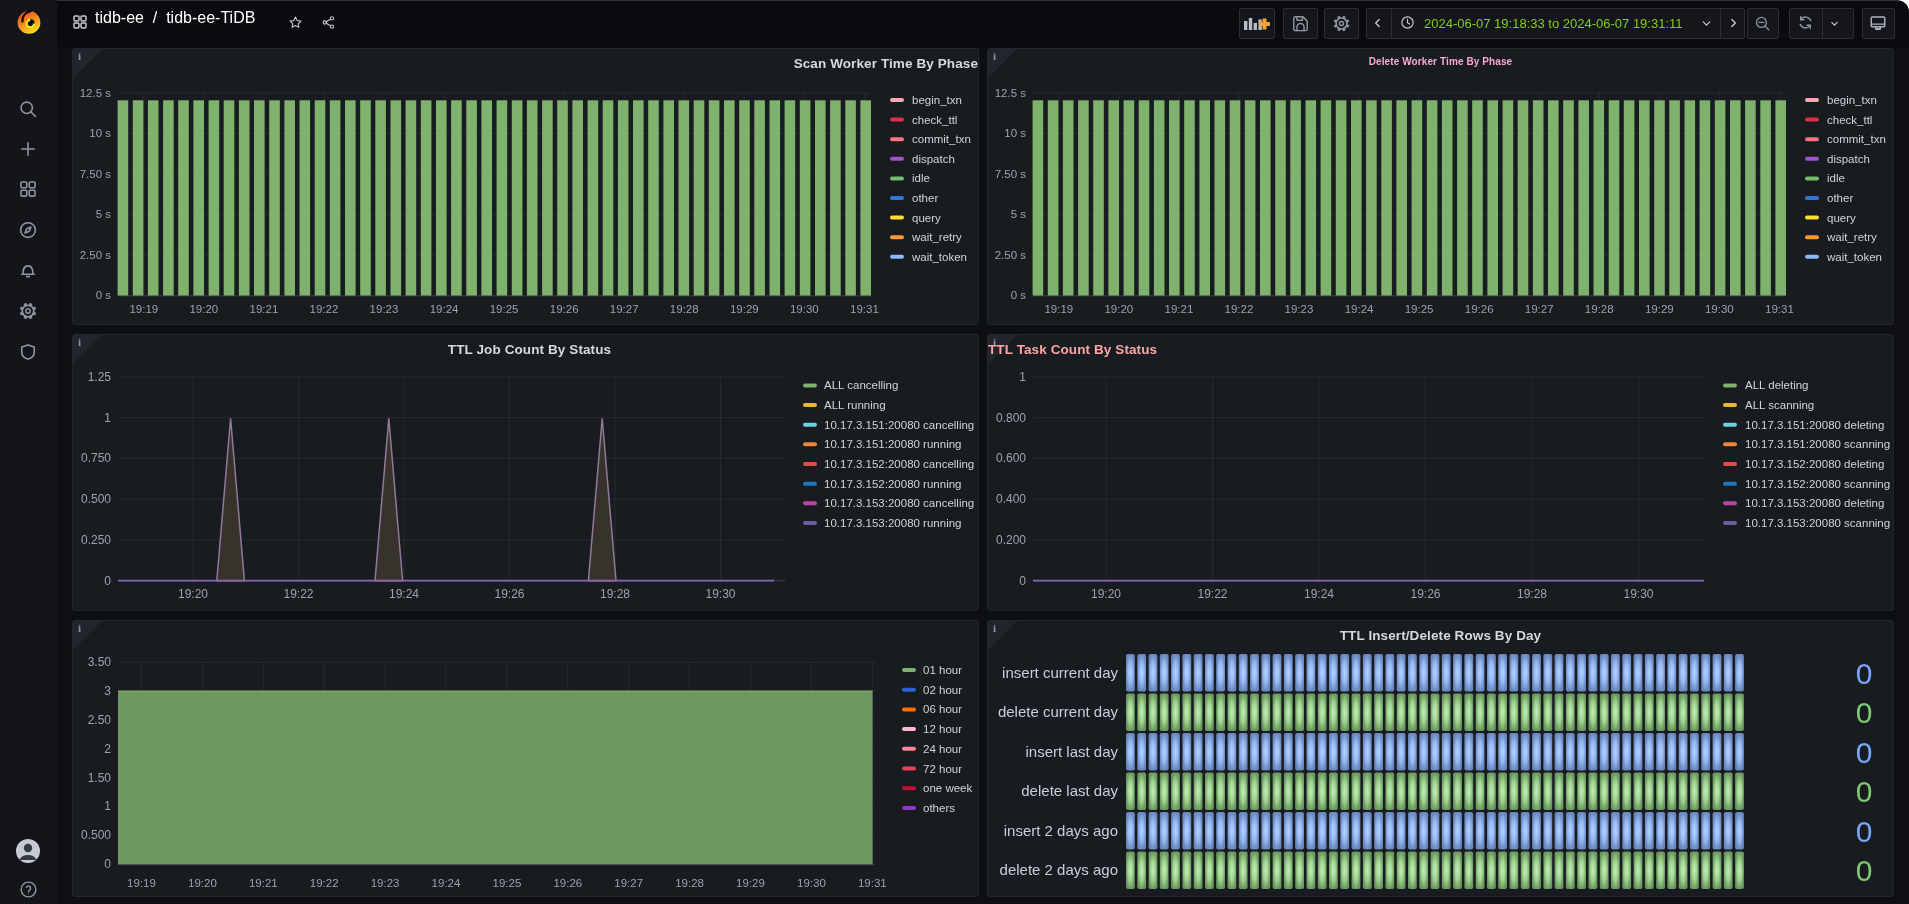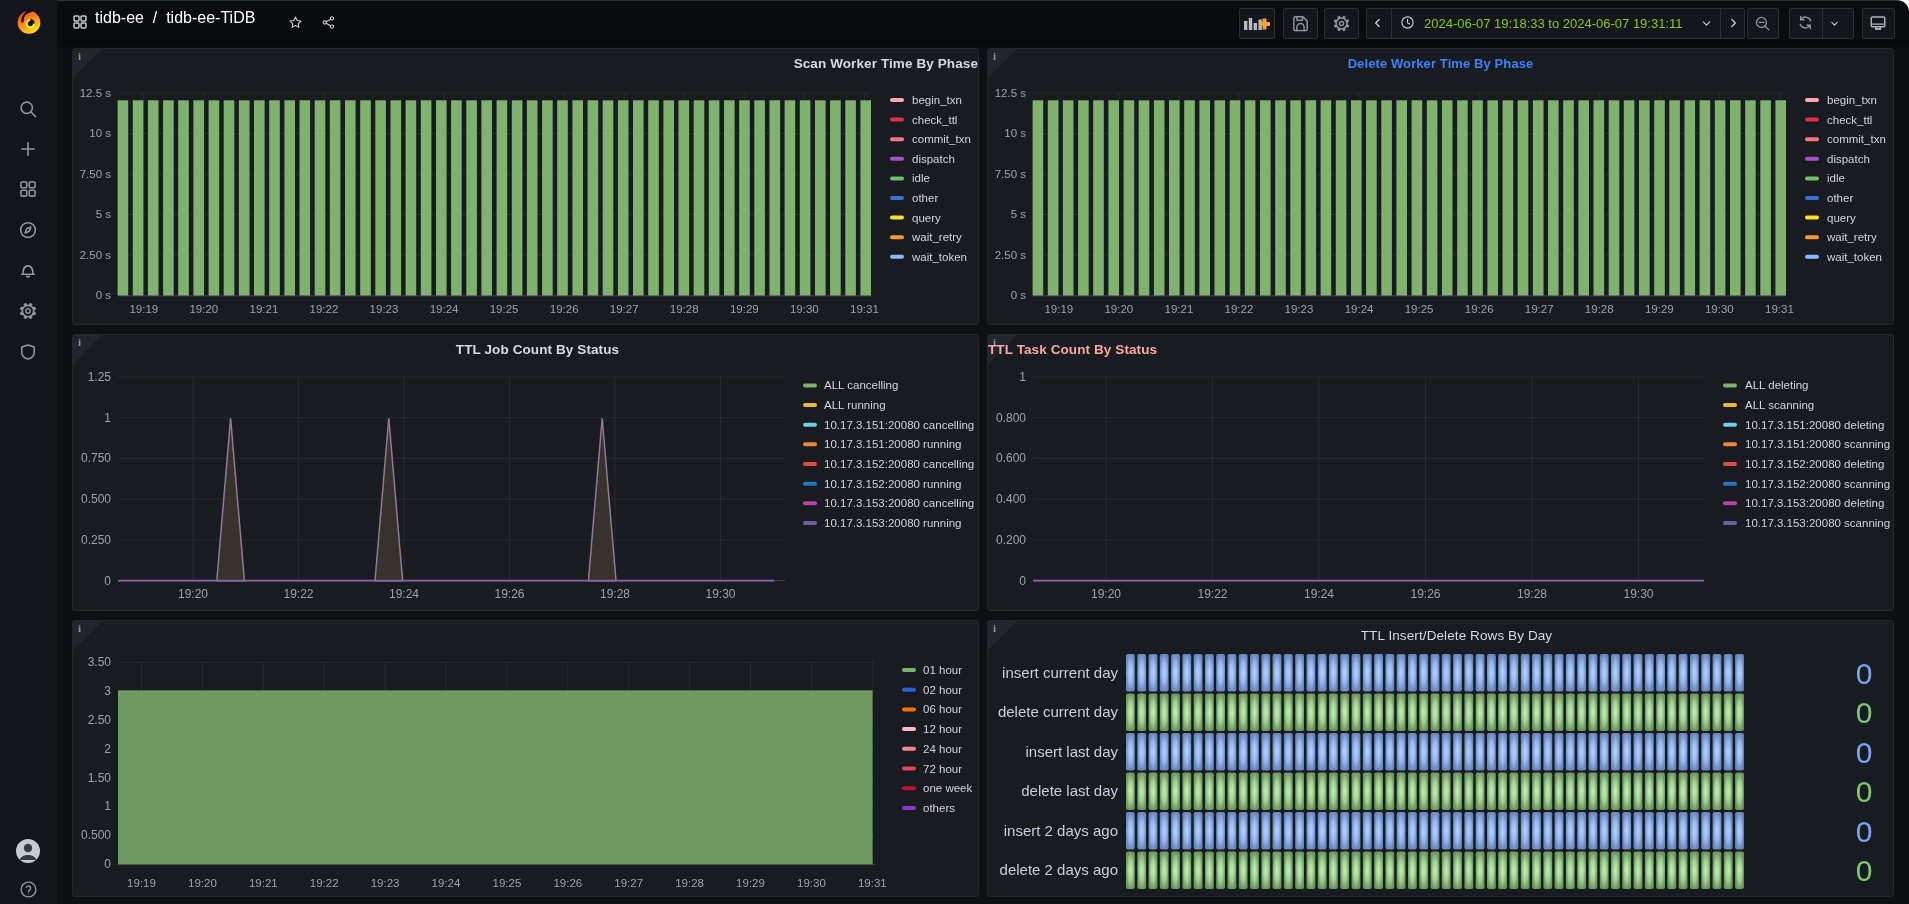--- a/index.html
+++ b/index.html
@@ -269,21 +269,21 @@
       <text x="839" y="172.60000000000002" font-size="11.5" fill="#d2d3dc">query</text>
       <rect x="817" y="186.20000000000002" width="14" height="4" rx="2" fill="#FF9830"></rect>
       <text x="839" y="192.20000000000002" font-size="11.5" fill="#d2d3dc">wait_retry</text>
       <rect x="817" y="205.8" width="14" height="4" rx="2" fill="#8AB8FF"></rect>
       <text x="839" y="211.8" font-size="11.5" fill="#d2d3dc">wait_token</text>
     </svg>
   </div>
 <div style="position:absolute;left:987px;top:48px;width:907px;height:277px;background:#181b1f;border:1px solid #24262d;border-radius:3px;box-sizing:border-box">
     <div style="position:absolute;left:0;top:0;width:0;height:0;border-top:29px solid #22252b;border-right:29px solid transparent"></div>
     <div style="position:absolute;left:5px;top:1px;font:bold 11px 'Liberation Serif',serif;color:#8e949e">i</div>
-    <div style="position:absolute;left:0;top:7px;width:100%;text-align:center;font-size:13px;font-weight:600;color:#3b82f6;letter-spacing:.1px">Delete Worker Time By Phase</div>
+    <div style="position:absolute;left:0;top:7px;width:100%;text-align:center;font-size:10px;font-weight:600;color:#f9a8d4;letter-spacing:.1px">Delete Worker Time By Phase</div>
     <svg width="907" height="277" viewBox="0 0 907 277" style="position:absolute;left:0;top:0">
       <line x1="45" y1="44" x2="798" y2="44" stroke="rgba(204,204,220,0.08)" stroke-width="1"></line>
       <line x1="45" y1="84.5" x2="798" y2="84.5" stroke="rgba(204,204,220,0.08)" stroke-width="1"></line>
       <line x1="45" y1="125" x2="798" y2="125" stroke="rgba(204,204,220,0.08)" stroke-width="1"></line>
       <line x1="45" y1="165.5" x2="798" y2="165.5" stroke="rgba(204,204,220,0.08)" stroke-width="1"></line>
       <line x1="45" y1="206" x2="798" y2="206" stroke="rgba(204,204,220,0.08)" stroke-width="1"></line>
       <line x1="45" y1="246.5" x2="798" y2="246.5" stroke="rgba(204,204,220,0.08)" stroke-width="1"></line>
       <line x1="70.8" y1="44" x2="70.8" y2="246.5" stroke="rgba(204,204,220,0.08)" stroke-width="1"></line>
       <line x1="130.85" y1="44" x2="130.85" y2="246.5" stroke="rgba(204,204,220,0.08)" stroke-width="1"></line>
       <line x1="190.89999999999998" y1="44" x2="190.89999999999998" y2="246.5" stroke="rgba(204,204,220,0.08)" stroke-width="1"></line>
@@ -383,21 +383,21 @@
       <text x="839" y="172.60000000000002" font-size="11.5" fill="#d2d3dc">query</text>
       <rect x="817" y="186.20000000000002" width="14" height="4" rx="2" fill="#FF9830"></rect>
       <text x="839" y="192.20000000000002" font-size="11.5" fill="#d2d3dc">wait_retry</text>
       <rect x="817" y="205.8" width="14" height="4" rx="2" fill="#8AB8FF"></rect>
       <text x="839" y="211.8" font-size="11.5" fill="#d2d3dc">wait_token</text>
     </svg>
   </div>
 <div style="position:absolute;left:72px;top:334px;width:907px;height:277px;background:#181b1f;border:1px solid #24262d;border-radius:3px;box-sizing:border-box">
     <div style="position:absolute;left:0;top:0;width:0;height:0;border-top:29px solid #22252b;border-right:29px solid transparent"></div>
     <div style="position:absolute;left:5px;top:1px;font:bold 11px 'Liberation Serif',serif;color:#8e949e">i</div>
-    <div style="position:absolute;left:12px;top:7px;width:100%;text-align:center;font-size:13.5px;font-weight:600;color:#d8d9df;letter-spacing:.1px">TTL Job Count By Status</div>
+    <div style="position:absolute;left:4px;top:7px;width:100%;text-align:center;font-size:13.5px;font-weight:600;color:#d8d9df;letter-spacing:.1px">TTL Job Count By Status</div>
     <svg width="907" height="277" viewBox="0 0 907 277" style="position:absolute;left:0;top:0">
       <line x1="45" y1="42.0" x2="712" y2="42.0" stroke="rgba(204,204,220,0.08)" stroke-width="1"></line>
       <line x1="45" y1="82.7" x2="712" y2="82.7" stroke="rgba(204,204,220,0.08)" stroke-width="1"></line>
       <line x1="45" y1="123.4" x2="712" y2="123.4" stroke="rgba(204,204,220,0.08)" stroke-width="1"></line>
       <line x1="45" y1="164.2" x2="712" y2="164.2" stroke="rgba(204,204,220,0.08)" stroke-width="1"></line>
       <line x1="45" y1="204.9" x2="712" y2="204.9" stroke="rgba(204,204,220,0.08)" stroke-width="1"></line>
       <line x1="45" y1="245.7" x2="712" y2="245.7" stroke="rgba(204,204,220,0.08)" stroke-width="1"></line>
       <line x1="120.0" y1="42" x2="120.0" y2="245.7" stroke="rgba(204,204,220,0.08)" stroke-width="1"></line>
       <line x1="225.5" y1="42" x2="225.5" y2="245.7" stroke="rgba(204,204,220,0.08)" stroke-width="1"></line>
       <line x1="331.0" y1="42" x2="331.0" y2="245.7" stroke="rgba(204,204,220,0.08)" stroke-width="1"></line>
@@ -551,21 +551,21 @@
       <text x="850" y="151.5" font-size="11.5" fill="#d2d3dc">72 hour</text>
       <rect x="829" y="165.2" width="14" height="4" rx="2" fill="#C01230"></rect>
       <text x="850" y="171.2" font-size="11.5" fill="#d2d3dc">one week</text>
       <rect x="829" y="184.9" width="14" height="4" rx="2" fill="#8C38CC"></rect>
       <text x="850" y="190.9" font-size="11.5" fill="#d2d3dc">others</text>
     </svg>
   </div>
 <div style="position:absolute;left:987px;top:620px;width:907px;height:277px;background:#181b1f;border:1px solid #24262d;border-radius:3px;box-sizing:border-box">
     <div style="position:absolute;left:0;top:0;width:0;height:0;border-top:29px solid #22252b;border-right:29px solid transparent"></div>
     <div style="position:absolute;left:5px;top:1px;font:bold 11px 'Liberation Serif',serif;color:#8e949e">i</div>
-    <div style="position:absolute;left:16px;top:7px;width:100%;text-align:center;font-size:13.5px;font-weight:400;color:#d8d9df;letter-spacing:.1px">TTL Insert/Delete Rows By Day</div>
+    <div style="position:absolute;left:0;top:7px;width:100%;text-align:center;font-size:13.5px;font-weight:700;color:#d8d9df;letter-spacing:.1px">TTL Insert/Delete Rows By Day</div>
     <svg width="907" height="277" viewBox="0 0 907 277" style="position:absolute;left:0;top:0">
       <defs>
         <radialGradient id="gb" cx="50%" cy="50%" r="50%">
           <stop offset="0%" stop-color="#b7d3ff"></stop>
           <stop offset="55%" stop-color="#93b7f3"></stop>
           <stop offset="100%" stop-color="#6b88bd"></stop>
         </radialGradient>
         <radialGradient id="gg" cx="50%" cy="50%" r="50%">
           <stop offset="0%" stop-color="#c9ebbb"></stop>
           <stop offset="55%" stop-color="#9dd38e"></stop>

